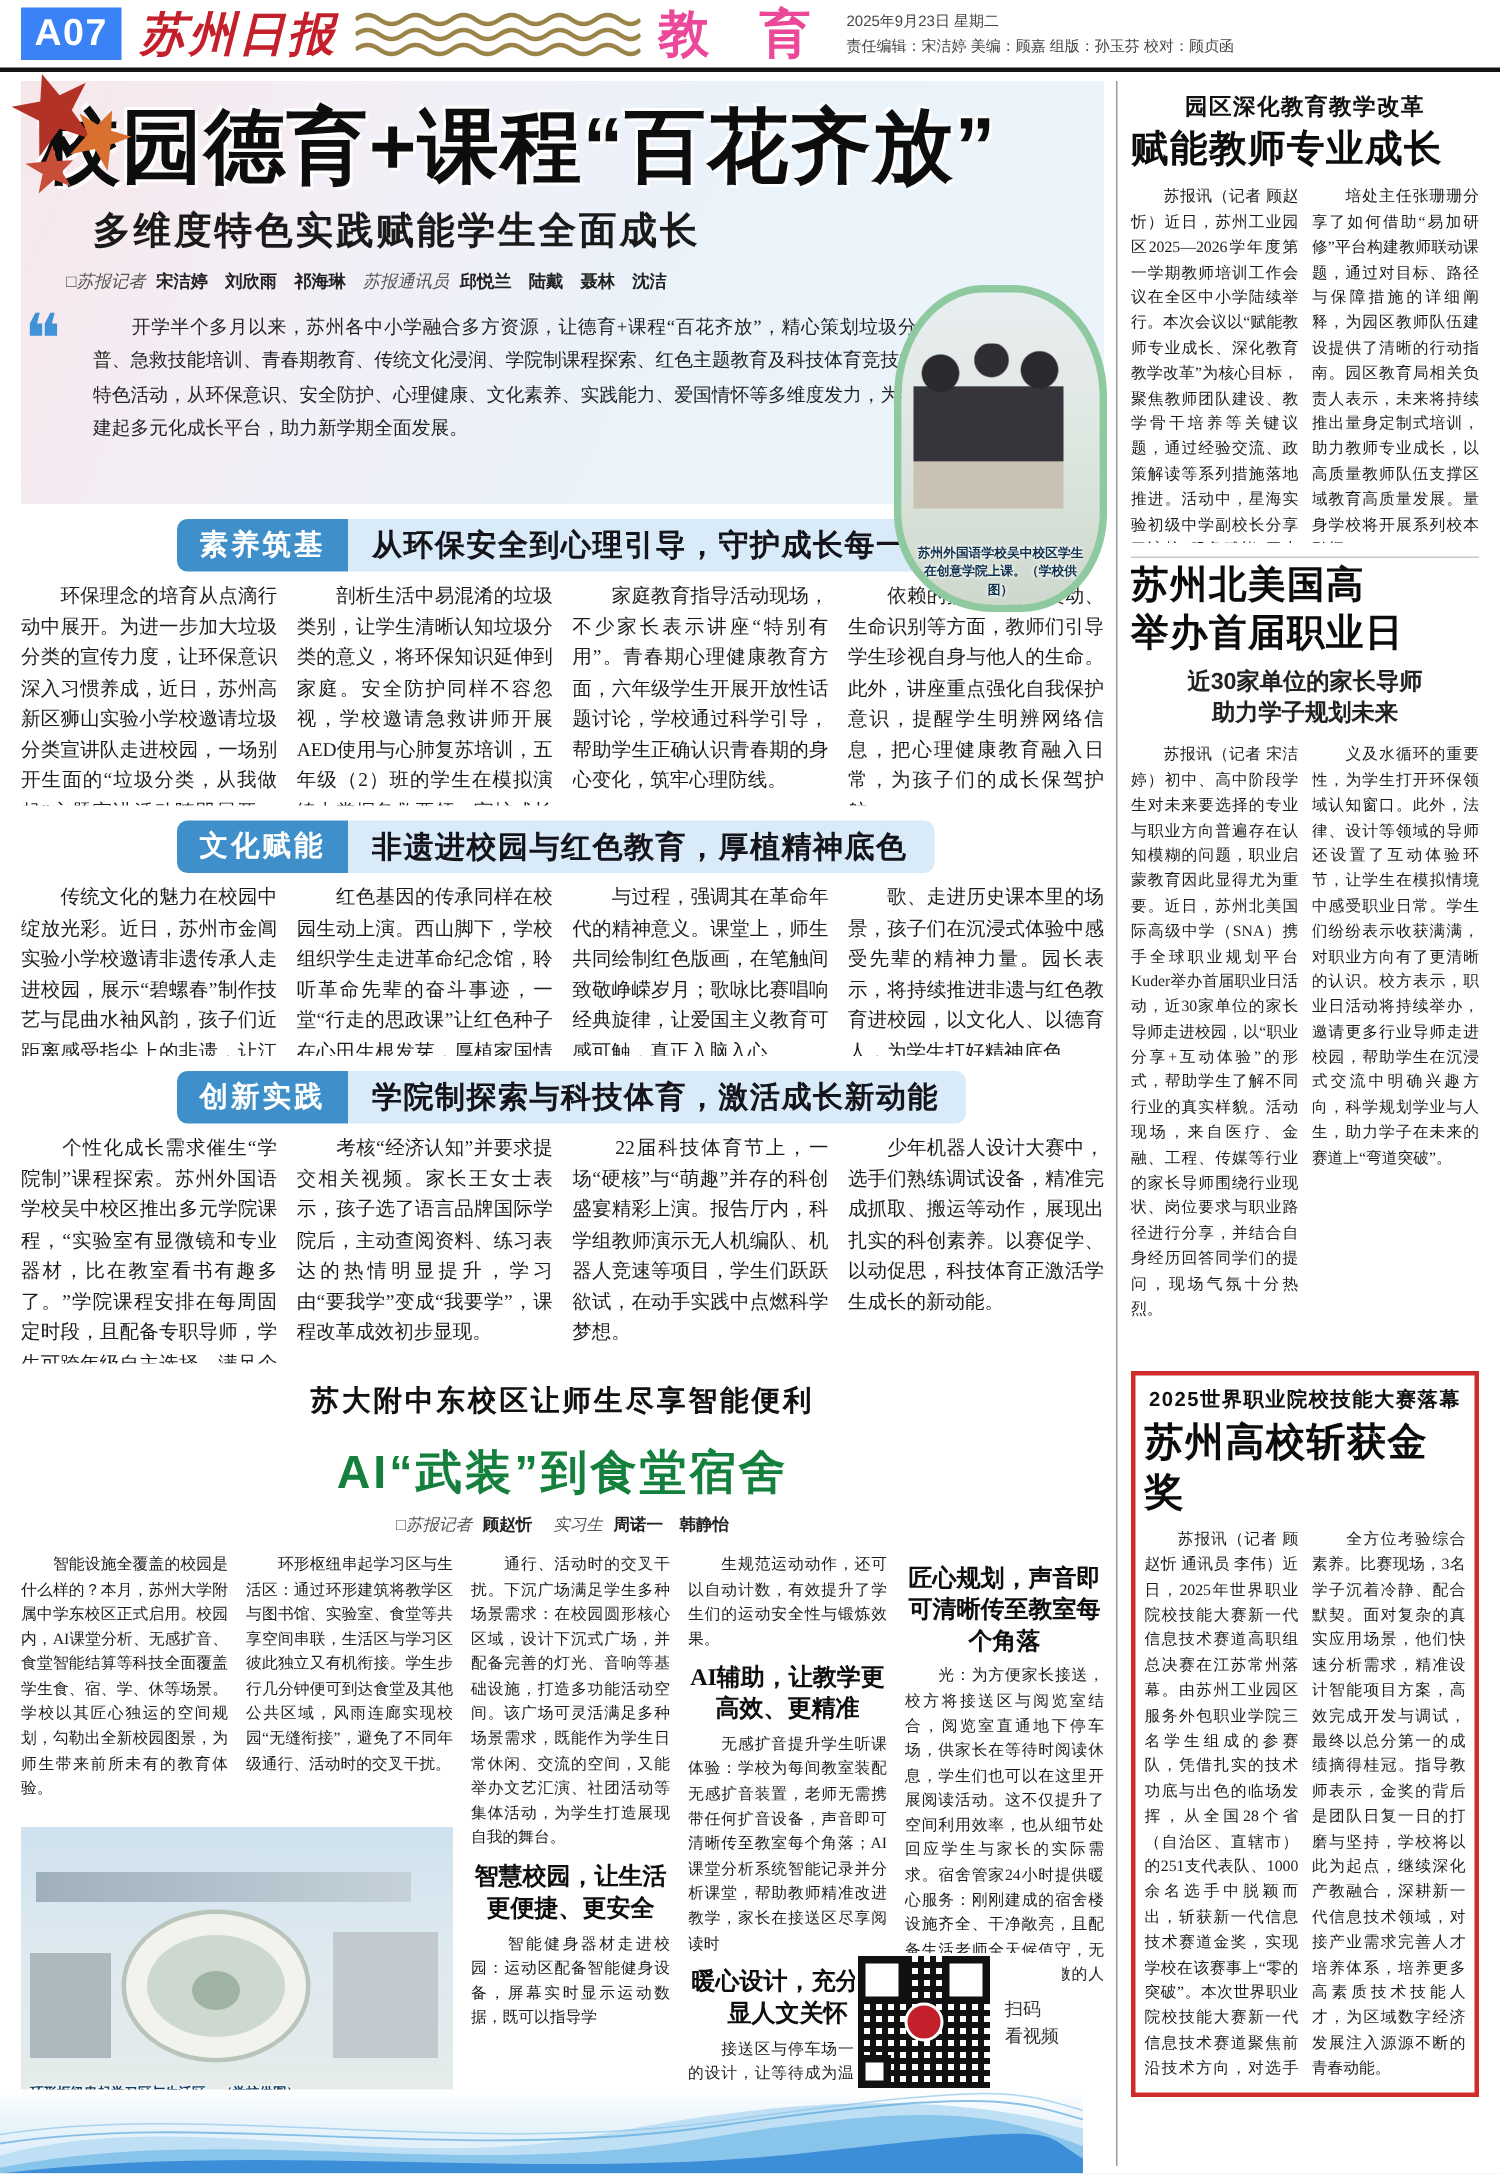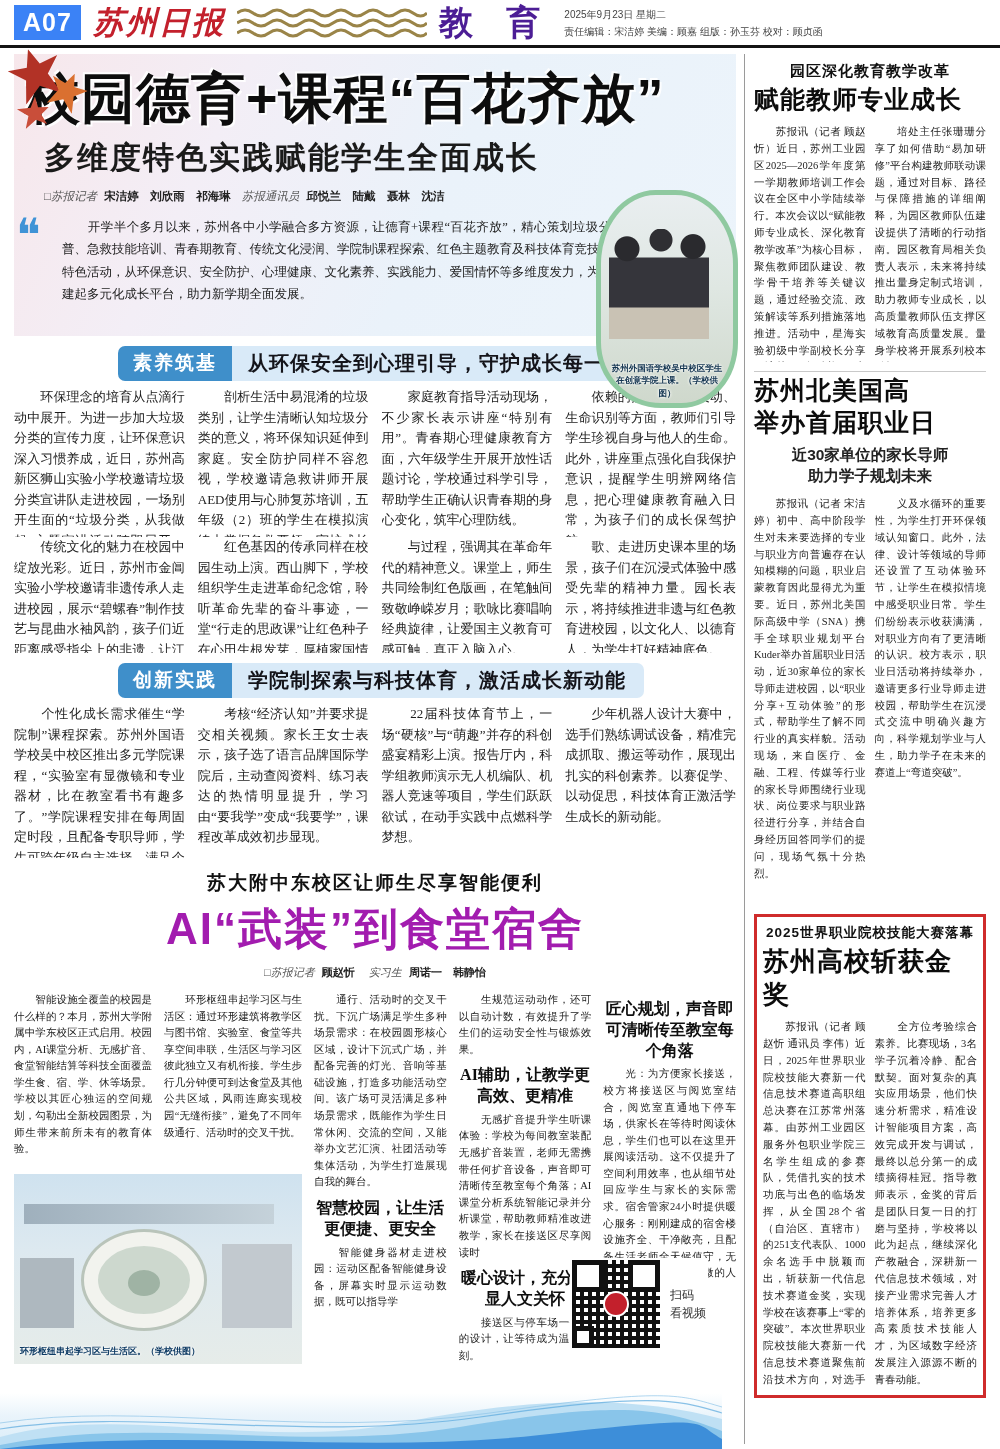--- a/index.html
+++ b/index.html
@@ -5,34 +5,34 @@
   * { margin:0; padding:0; box-sizing:border-box; }
   html,body { background:#e9e9e9; }
   body { font-family:"Liberation Sans", sans-serif; }
   .page { position:relative; width:1000px; height:1449px; margin:0 auto; background:#ffffff; overflow:hidden; }
 
   
   .hdr { position:absolute; left:0; top:0; width:1000px; height:48px; border-bottom:3px solid #141414; display:flex; align-items:center; padding:0 14px; gap:12px; background:#fff; }
   .pagenum { background:#3b82f6; color:#fff; font-size:25px; font-weight:bold; padding:3px 9px; letter-spacing:1px; }
   .masthead { font-family:"Liberation Serif", serif; font-style:italic; font-weight:bold; font-size:31px; color:#c3202c; letter-spacing:2px; white-space:nowrap; }
   .waves svg { display:block; }
-  .secname { font-size:34px; font-weight:900; color:#4c1d95; letter-spacing:12px; white-space:nowrap; }
+  .secname { font-size:34px; font-weight:900; color:#ec4899; letter-spacing:12px; white-space:nowrap; }
   .hdr-meta { font-size:10px; color:#444; line-height:1.7; white-space:nowrap; }
 
   
   .leftcol { position:absolute; left:14px; top:54px; width:722px; }
 
   
   .banner { position:relative; height:282px; background:linear-gradient(115deg,#f7e7eb 0%,#f3eef6 28%,#eaf2fa 58%,#ecf4fb 100%); overflow:visible; }
   .leaf { position:absolute; clip-path:polygon(50% 0,63% 33%,100% 28%,72% 56%,86% 100%,50% 74%,14% 100%,28% 56%,0 28%,37% 33%); }
   .leaf.l1 { width:52px; height:52px; left:-4px; top:-6px; background:#b23226; transform:rotate(-18deg); }
   .leaf.l2 { width:38px; height:38px; left:34px; top:18px; background:#da7030; transform:rotate(24deg); }
   .leaf.l3 { width:30px; height:30px; left:6px; top:44px; background:#c94e3a; transform:rotate(66deg); }
   .feat-h1 { padding:16px 0 0 12px; font-size:54px; line-height:1.05; font-weight:900; color:#0d0d0d; letter-spacing:1px; text-shadow:2px 2px 0 rgba(255,255,255,.9), -2px -2px 0 rgba(255,255,255,.9); white-space:nowrap; }
-  .feat-h2 { margin:10px 0 0 30px; font-size:31px; font-weight:bold; color:#1a1a1a; letter-spacing:2px; }
+  .feat-h2 { margin:10px 0 0 48px; font-size:25px; font-weight:bold; color:#1a1a1a; letter-spacing:2px; }
   .feat-by { margin:10px 0 0 30px; font-size:11.5px; color:#222; }
   .feat-by .lbl { font-family:"Liberation Serif", serif; font-style:italic; color:#555; margin-right:4px; }
   .feat-by b { font-weight:bold; margin-right:8px; }
   .intro { position:relative; width:575px; margin:12px 0 0 48px; font-family:"Liberation Serif", serif; font-size:12.5px; line-height:1.8; color:#222; text-align:justify; }
   .q { position:absolute; font-size:46px; color:#3f93d6; font-family:"DejaVu Sans", sans-serif; line-height:1; }
   .q-open { left:-46px; top:-4px; }
   .q-close { right:-20px; bottom:-18px; }
   .feat-photo { position:absolute; right:-2px; top:136px; width:142px; height:218px; border:5px solid #8fc9a0; border-radius:42% 44% 40% 46% / 34% 34% 30% 30%; background:linear-gradient(180deg,#e9eef0 0%,#dfe7e2 45%,#cfd8cc 100%); overflow:hidden; z-index:5; }
   .fp-people { position:absolute; left:8px; top:34px; width:100px; height:110px; background:
       radial-gradient(circle at 18% 18%, #2a2a2e 0 12px, transparent 13px),
@@ -48,21 +48,21 @@
   .sectitle { background:#d9eaf8; color:#14141a; font-size:20px; font-weight:bold; padding:4px 18px 4px 16px; border-radius:0 7px 7px 0; letter-spacing:1px; white-space:nowrap; }
   .cols4 { display:flex; gap:13px; overflow:hidden; }
   .cols4 .col { flex:1; font-family:"Liberation Serif", serif; font-size:13px; line-height:1.58; color:#1c1c1c; text-align:justify; overflow:hidden; }
   .h-s1 { height:150px; }
   .h-s2 { height:116px; }
   .h-s3 { height:154px; }
 
   
   .ai-head { margin-top:12px; text-align:center; }
   .ai-kicker { font-size:19px; font-weight:bold; color:#111; letter-spacing:2px; }
-  .ai-h1 { font-size:44px; font-weight:900; color:#a21caf; letter-spacing:2px; margin-top:4px; }
+  .ai-h1 { font-size:31px; font-weight:900; color:#15803d; letter-spacing:2px; margin-top:14px; }
   .ai-by { font-size:11px; color:#222; margin-top:6px; }
   .ai-by .lbl { font-family:"Liberation Serif", serif; font-style:italic; color:#555; margin-right:4px; }
   .ai-body { position:relative; display:flex; gap:12px; margin-top:12px; height:398px; }
   .ai-left { width:288px; display:flex; flex-direction:column; }
   .ai-left-cols { display:flex; gap:12px; height:176px; overflow:hidden; }
   .ai-txt { font-family:"Liberation Serif", serif; font-size:10.5px; line-height:1.58; color:#1c1c1c; text-align:justify; overflow:hidden; }
   .ai-left-cols .ai-txt { flex:1; }
   .ai-subhead { font-size:16px; font-weight:bold; color:#0e0e0e; text-align:center; line-height:1.3; margin:7px 0 5px; }
   .ai-col { flex:1; overflow:hidden; }
   .bld-photo { position:relative; margin-top:6px; height:190px; background:linear-gradient(180deg,#cfe2ef 0%,#dde9f0 40%,#e6ece9 100%); overflow:hidden; }
@@ -154,20 +154,24 @@
       <div class="sectag">素养筑基</div>
       <div class="sectitle">从环保安全到心理引导，守护成长每一步</div>
     </div>
     <div class="cols4 h-s1">
       <div class="col">　　环保理念的培育从点滴行动中展开。为进一步加大垃圾分类的宣传力度，让环保意识深入习惯养成，近日，苏州高新区狮山实验小学校邀请垃圾分类宣讲队走进校园，一场别开生面的“垃圾分类，从我做起”主题宣讲活动随即展开，围绕“为什么要垃圾分类”“苏州市管理办法”四大板块科普宣讲。</div>
       <div class="col">　　剖析生活中易混淆的垃圾类别，让学生清晰认知垃圾分类的意义，将环保知识延伸到家庭。安全防护同样不容忽视，学校邀请急救讲师开展AED使用与心肺复苏培训，五年级（2）班的学生在模拟演练中掌握急救要领，守护成长每一步。</div>
       <div class="col">　　家庭教育指导活动现场，不少家长表示讲座“特别有用”。青春期心理健康教育方面，六年级学生开展开放性话题讨论，学校通过科学引导，帮助学生正确认识青春期的身心变化，筑牢心理防线。</div>
       <div class="col">　　依赖的预警、情绪波动、生命识别等方面，教师们引导学生珍视自身与他人的生命。此外，讲座重点强化自我保护意识，提醒学生明辨网络信息，把心理健康教育融入日常，为孩子们的成长保驾护航。</div>
     </div>
 
+    <div class="secrow">
+      <div class="sectag">文化赋能</div>
+      <div class="sectitle">非遗进校园与红色教育，厚植精神底色</div>
+    </div>
     <div class="cols4 h-s2">
       <div class="col">　　传统文化的魅力在校园中绽放光彩。近日，苏州市金阊实验小学校邀请非遗传承人走进校园，展示“碧螺春”制作技艺与昆曲水袖风韵，孩子们近距离感受指尖上的非遗，让江南文脉浸润童心。</div>
       <div class="col">　　红色基因的传承同样在校园生动上演。西山脚下，学校组织学生走进革命纪念馆，聆听革命先辈的奋斗事迹，一堂“行走的思政课”让红色种子在心田生根发芽，厚植家国情怀。</div>
       <div class="col">　　与过程，强调其在革命年代的精神意义。课堂上，师生共同绘制红色版画，在笔触间致敬峥嵘岁月；歌咏比赛唱响经典旋律，让爱国主义教育可感可触，真正入脑入心。</div>
       <div class="col">　　歌、走进历史课本里的场景，孩子们在沉浸式体验中感受先辈的精神力量。园长表示，将持续推进非遗与红色教育进校园，以文化人、以德育人，为学生打好精神底色。</div>
     </div>
 
     <div class="secrow">
       <div class="sectag">创新实践</div>
       <div class="sectitle">学院制探索与科技体育，激活成长新动能</div>

